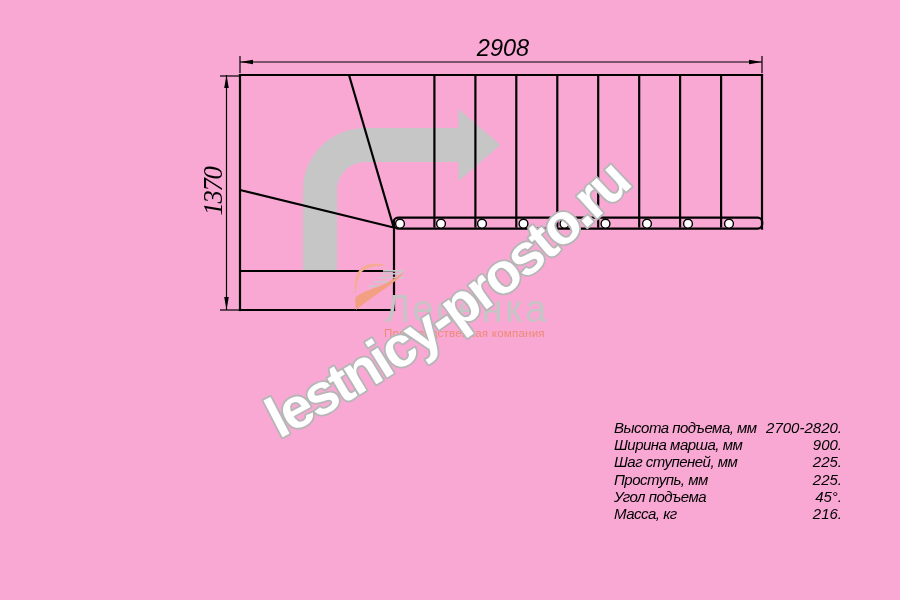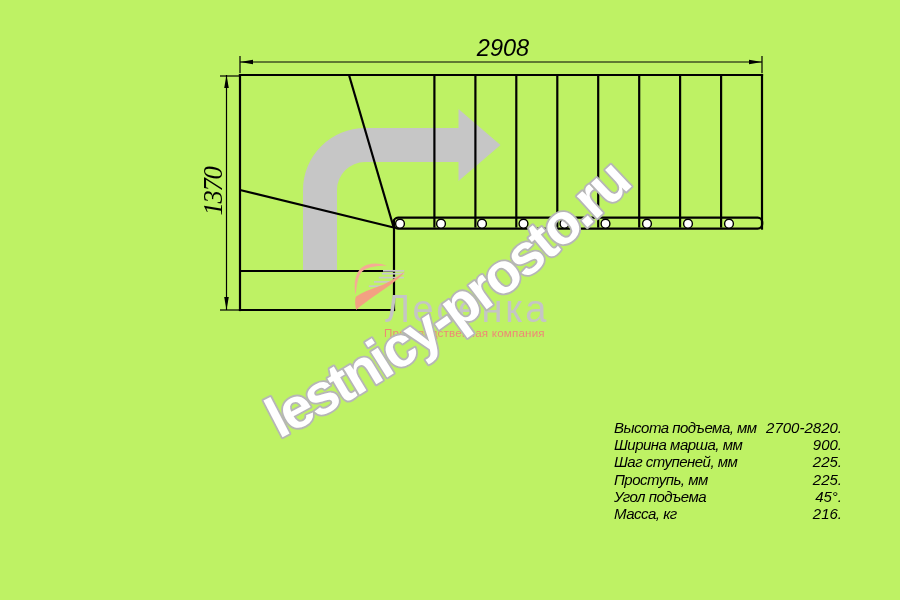--- a/index.html
+++ b/index.html
@@ -1,16 +1,16 @@
 <!DOCTYPE html>
 <html><head>
 <meta charset="utf-8">
 <style>
   html,body{margin:0;padding:0;background:#ffffff;}
-  .page{position:relative;width:900px;height:600px;background:#bef264;overflow:hidden;
+  .page{position:relative;width:900px;height:600px;background:#f9a8d4;overflow:hidden;
         font-family:"Liberation Sans", sans-serif;}
 </style>
 </head>
 <body>
 <div class="page">
 <svg width="900" height="600" viewBox="0 0 900 600">
 
   <path d="M 303 271 L 303 190 A 62 62 0 0 1 365 128 L 458.5 128 L 458.5 109 L 500.5 145 L 458.5 181 L 458.5 162 L 365 162 A 28 28 0 0 0 337 190 L 337 271 Z" fill="#c6c6c6"></path>
 
   <line x1="238.9" y1="75" x2="763.1" y2="75" stroke="#000" stroke-width="2.2"></line>

